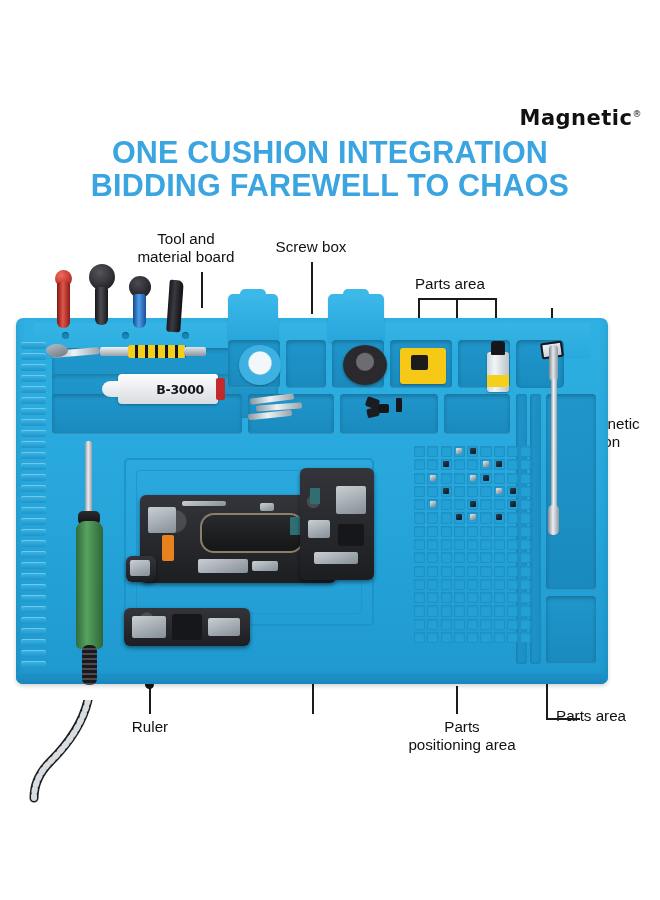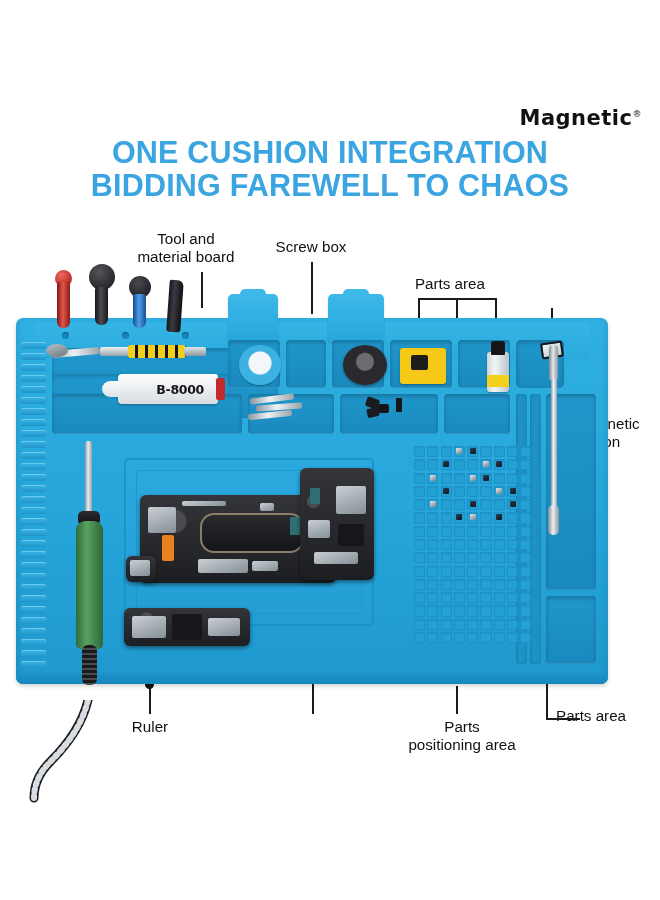--- a/index.html
+++ b/index.html
@@ -556,21 +556,21 @@
 
   <div class="obj" style="left:100px; top:345px; width:106px; height:13px;">
     <div style="position:absolute; left:0; top:2px; width:30px; height:9px; background:linear-gradient(180deg,#eef2f4,#99a3aa); border-radius:2px;"></div>
     <div style="position:absolute; left:28px; top:0; width:58px; height:13px; border-radius:3px;
         background: repeating-linear-gradient(90deg,#f2cf1c 0 7px,#17171b 7px 10px);"></div>
     <div style="position:absolute; left:84px; top:2px; width:22px; height:9px; background:linear-gradient(180deg,#dfe5e9,#8e979e); border-radius:2px;"></div>
   </div>
 
   <div class="glue" style="left:118px; top:374px;">
     <div class="tip"></div>
-    <div class="txt">B-8000</div>
+    <div class="txt">B-3000</div>
   </div>
 
   <div class="tape-roll" style="left:239px; top:345px;"></div>
 
   <div class="speaker" style="left:343px; top:345px;"></div>
 
   <div class="clampY" style="left:400px; top:348px;"></div>
 
   <div class="fluxbottle" style="left:487px; top:352px;">
     <div class="cap"></div>

